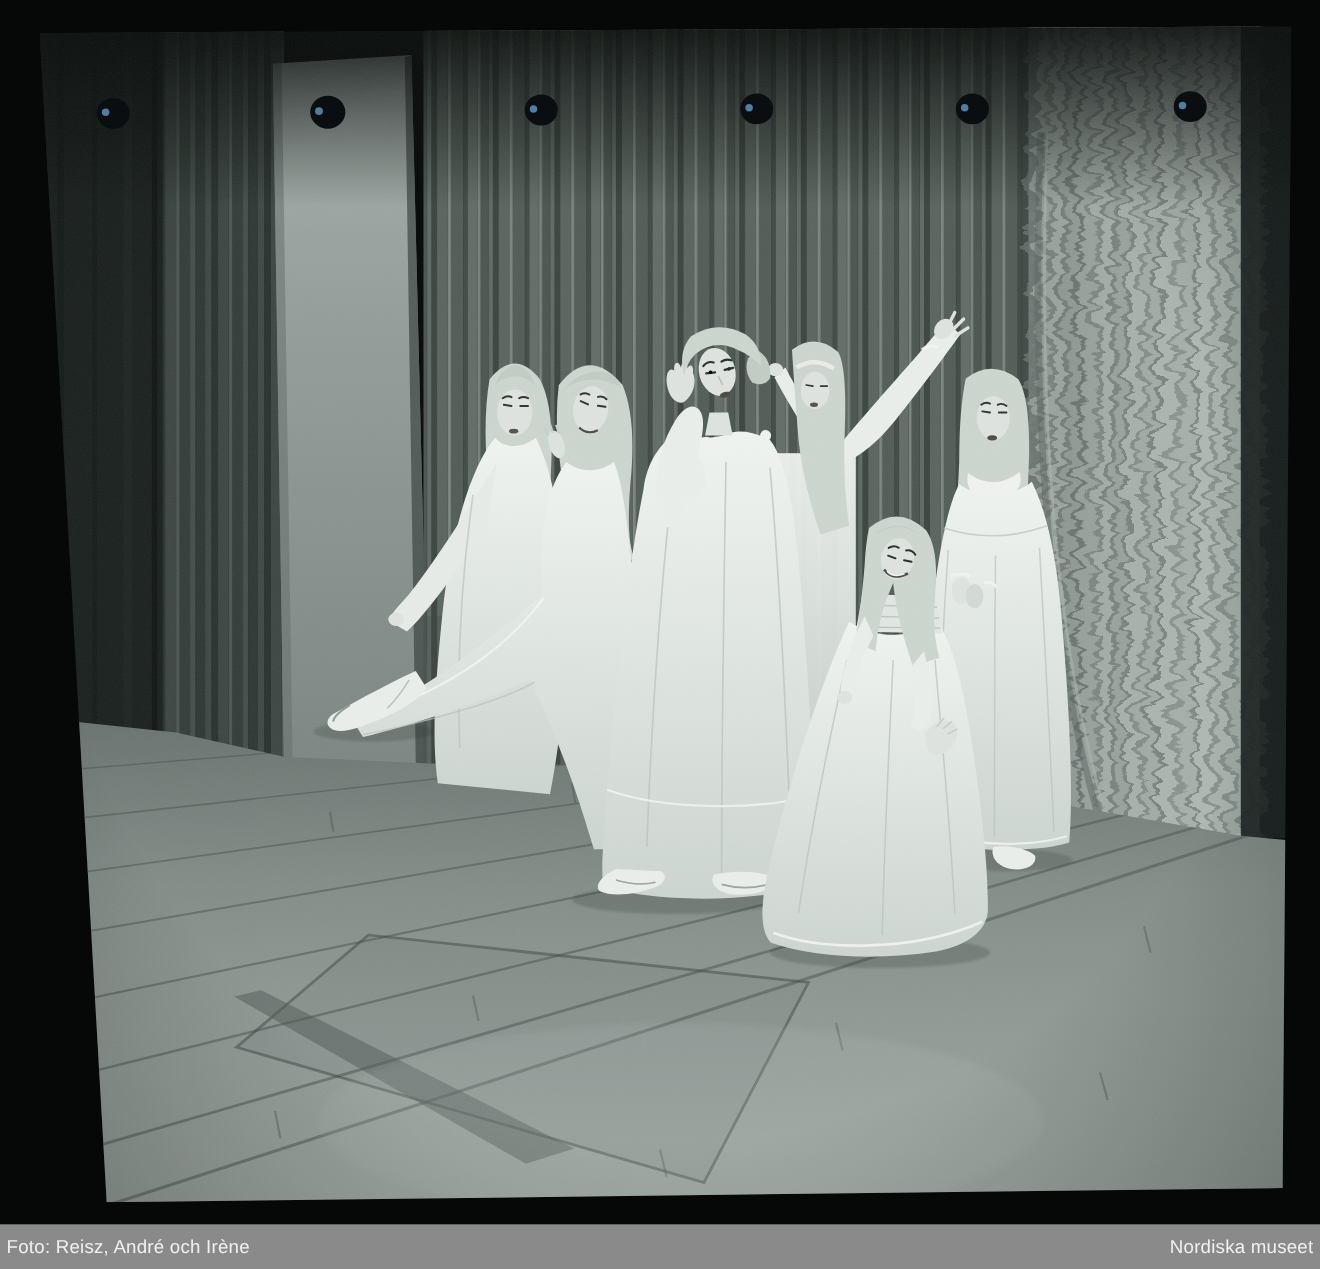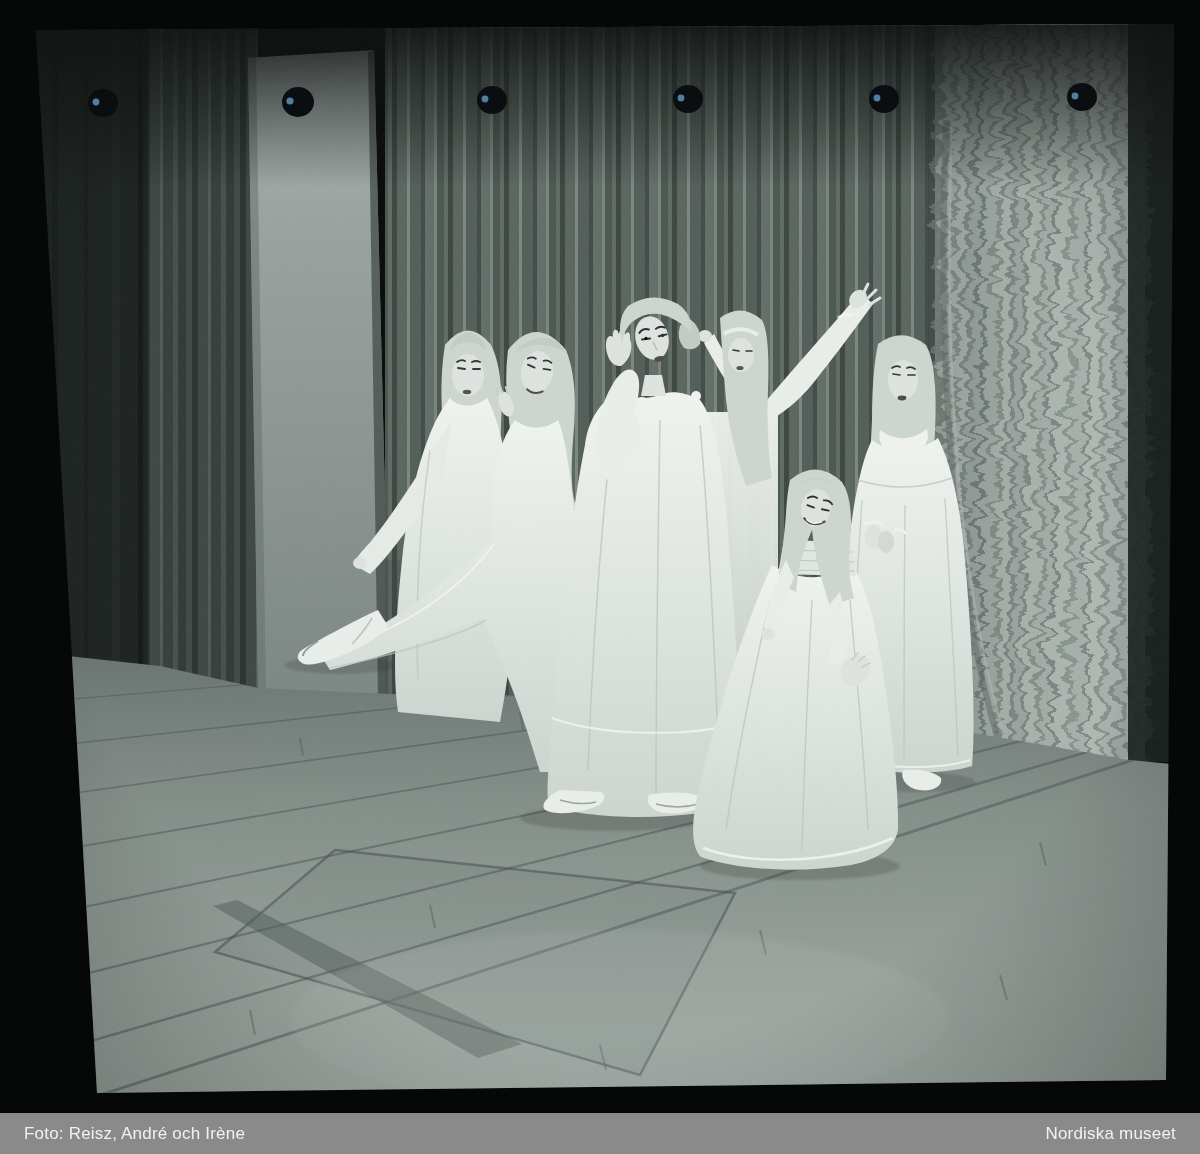--- a/index.html
+++ b/index.html
@@ -2,21 +2,21 @@
 <html><head>
 <meta charset="utf-8">
 <style>
   html,body{margin:0;padding:0;background:#060808;}
   body{width:1200px;height:1154px;position:relative;overflow:hidden;
        font-family:"Liberation Sans",sans-serif;}
   .photo-wrap{position:absolute;left:0;top:0;width:1200px;height:1113px;background:#060808;}
   .photo-wrap svg{display:block;width:1200px;height:1113px;}
   .caption-bar{position:absolute;left:0;bottom:0;width:1200px;height:41px;
        background:#8a8a8a;color:#f1f1f1;display:flex;align-items:center;
-       justify-content:space-between;box-sizing:border-box;padding:0 24px;
+       justify-content:space-between;box-sizing:border-box;padding:0 6px;
        font-size:17px;letter-spacing:.2px;}
   .caption-bar span{white-space:nowrap;}
 </style>
 </head>
 <body>
 
 <div class="photo-wrap">
 <svg viewBox="0 0 1200 1113">
   <defs>
     <clipPath id="photoClip">

